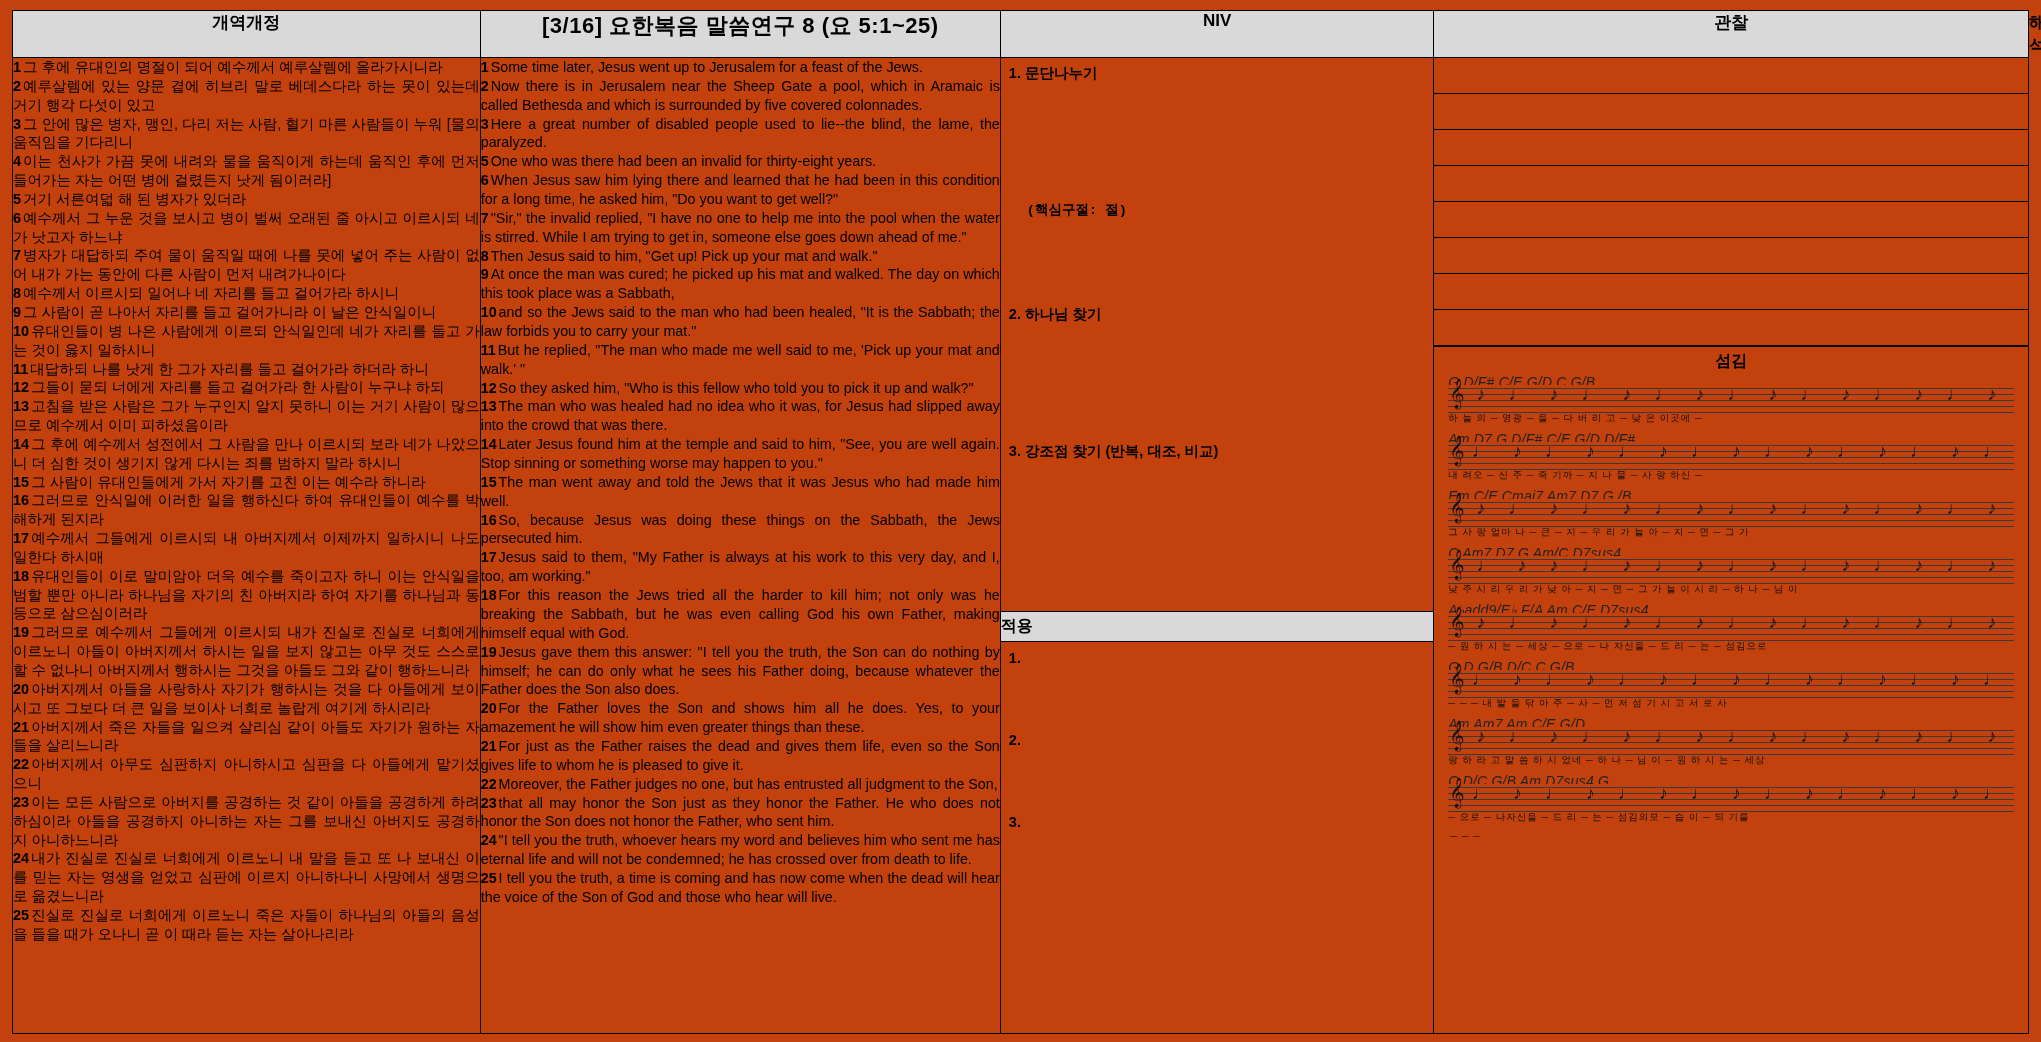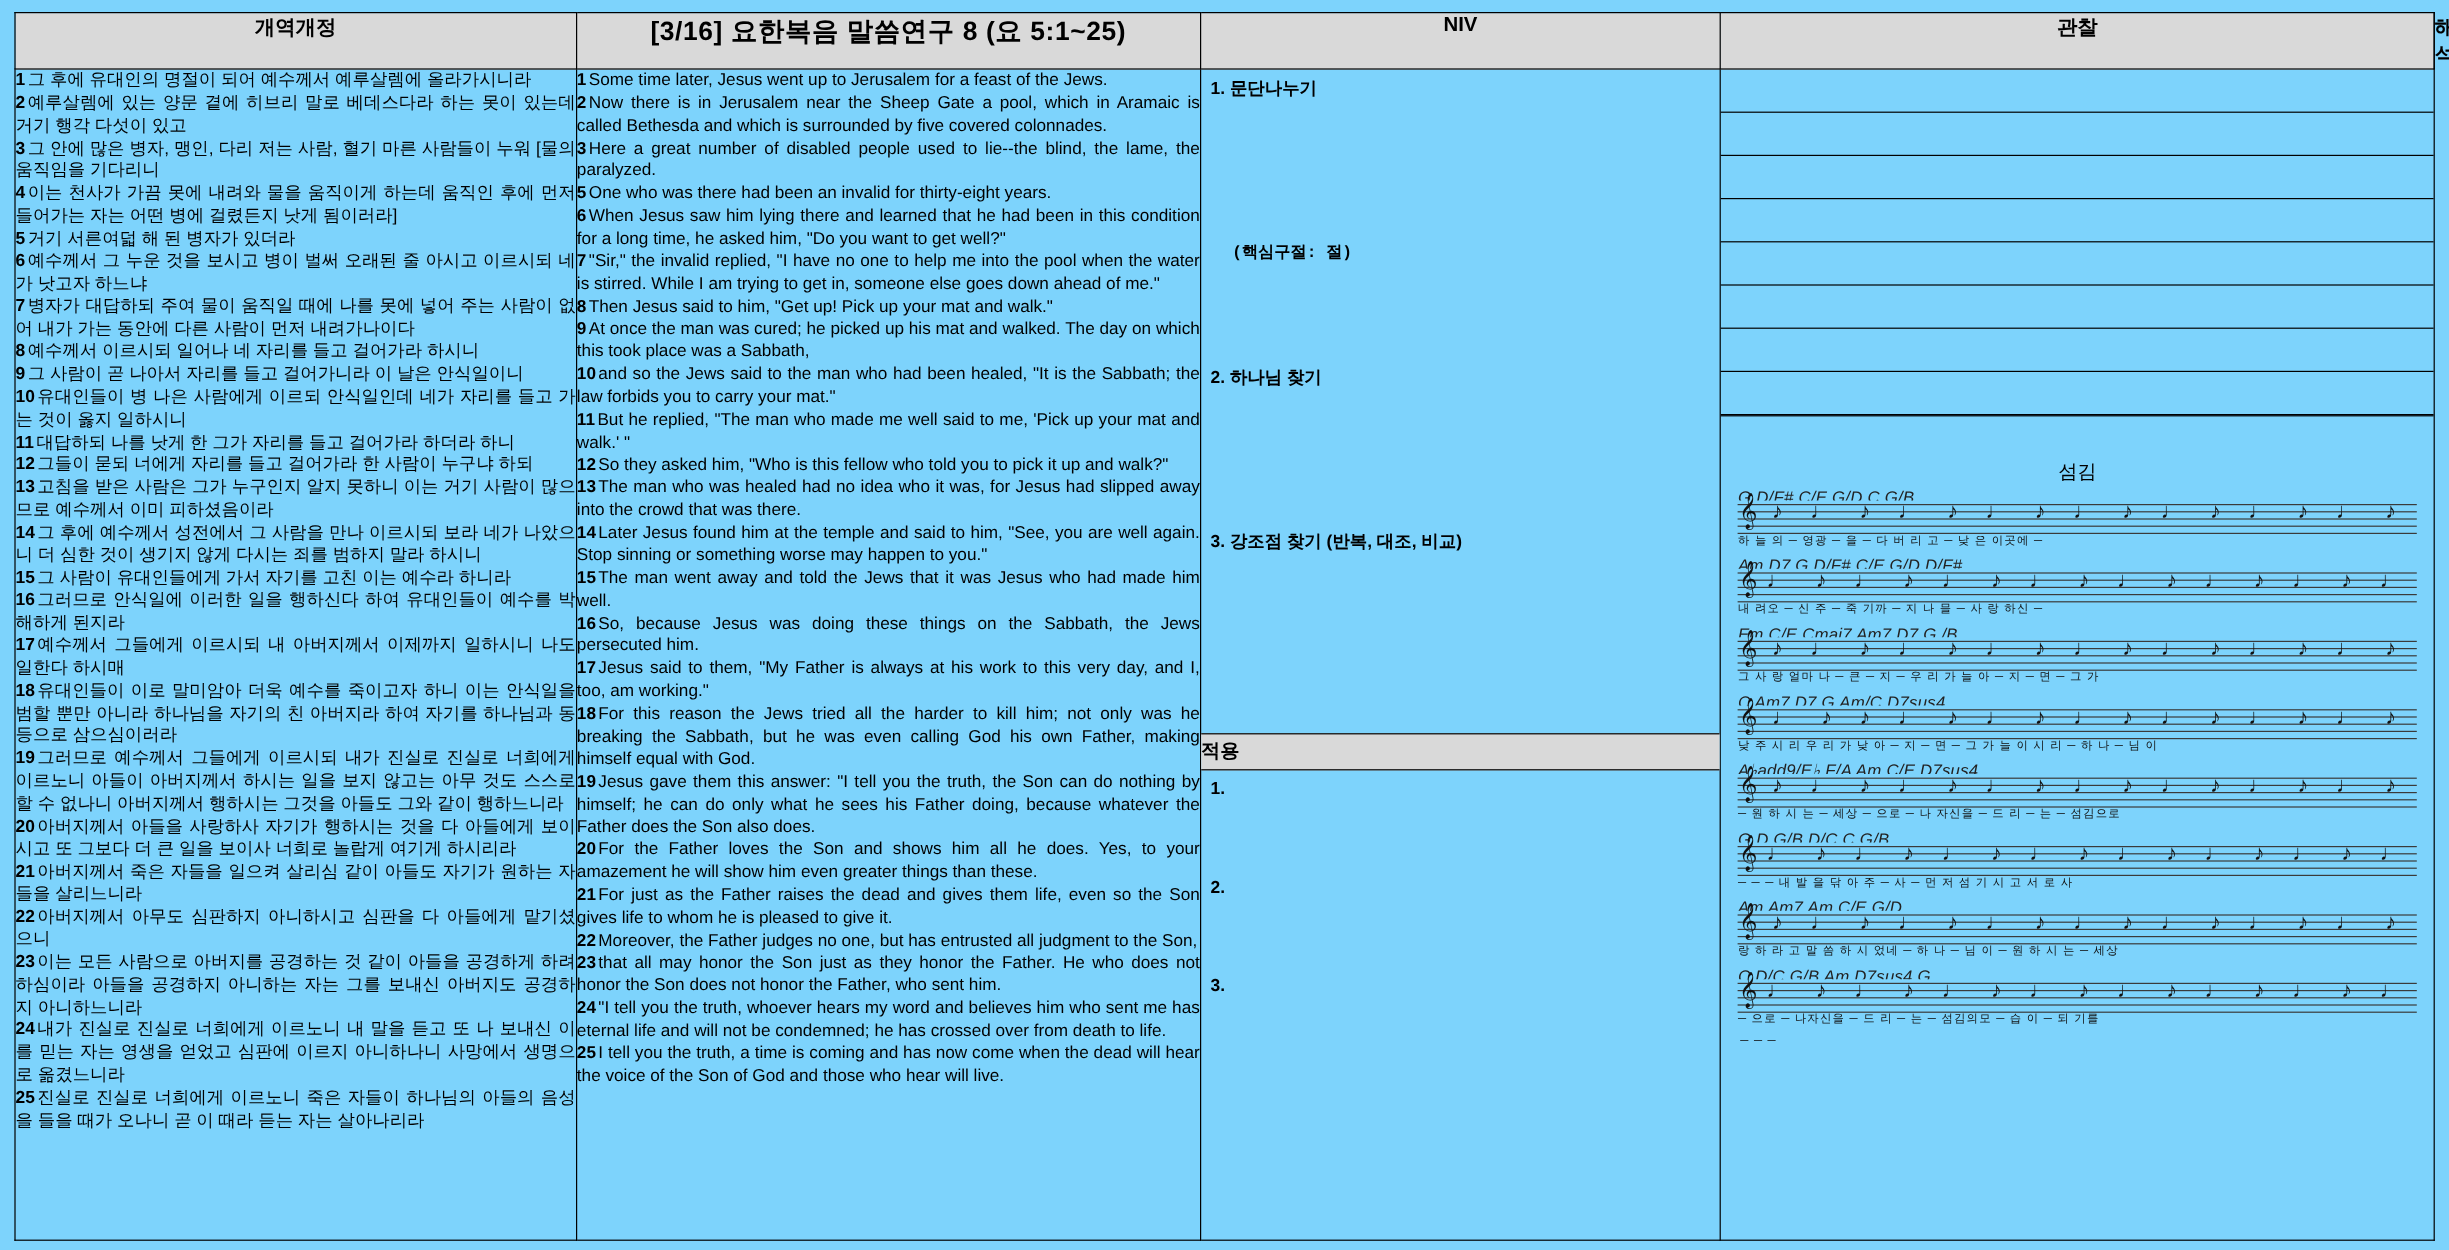--- a/index.html
+++ b/index.html
@@ -7,21 +7,21 @@
     padding: 0;
     background: #ffffff;
     font-family: "Liberation Sans", sans-serif;
   }
   #page {
     width: 2041px;
     height: 1042px;
     position: relative;
     box-sizing: border-box;
     padding: 10px 12px 8px 12px;
-    background: #7dd3fc;
+    background: #c2410c;
   }
   table.sheet {
     width: 100%;
     height: 100%;
     border-collapse: collapse;
     table-layout: fixed;
   }
   table.sheet > thead > tr > th,
   table.sheet > tbody > tr > td {
     border: 1px solid #000000;
@@ -107,24 +107,23 @@
     border-bottom: 1px solid #000;
   }
   .line:last-child { border-bottom: 1px solid #000; }
   
   .hymn {
     border-top: 1px solid #000;
     text-align: center;
     padding-top: 4px;
   }
   .hymn-title {
-    font-weight: normal;
+    font-weight: bold;
     font-size: 16px;
     margin-bottom: 2px;
-    margin-top: 32px;
   }
   .staff-row {
     position: relative;
     height: 57px;
     margin: 0 14px 0 14px;
   }
   .chords {
     font-size: 14px;
     font-style: italic;
     color: #222;

